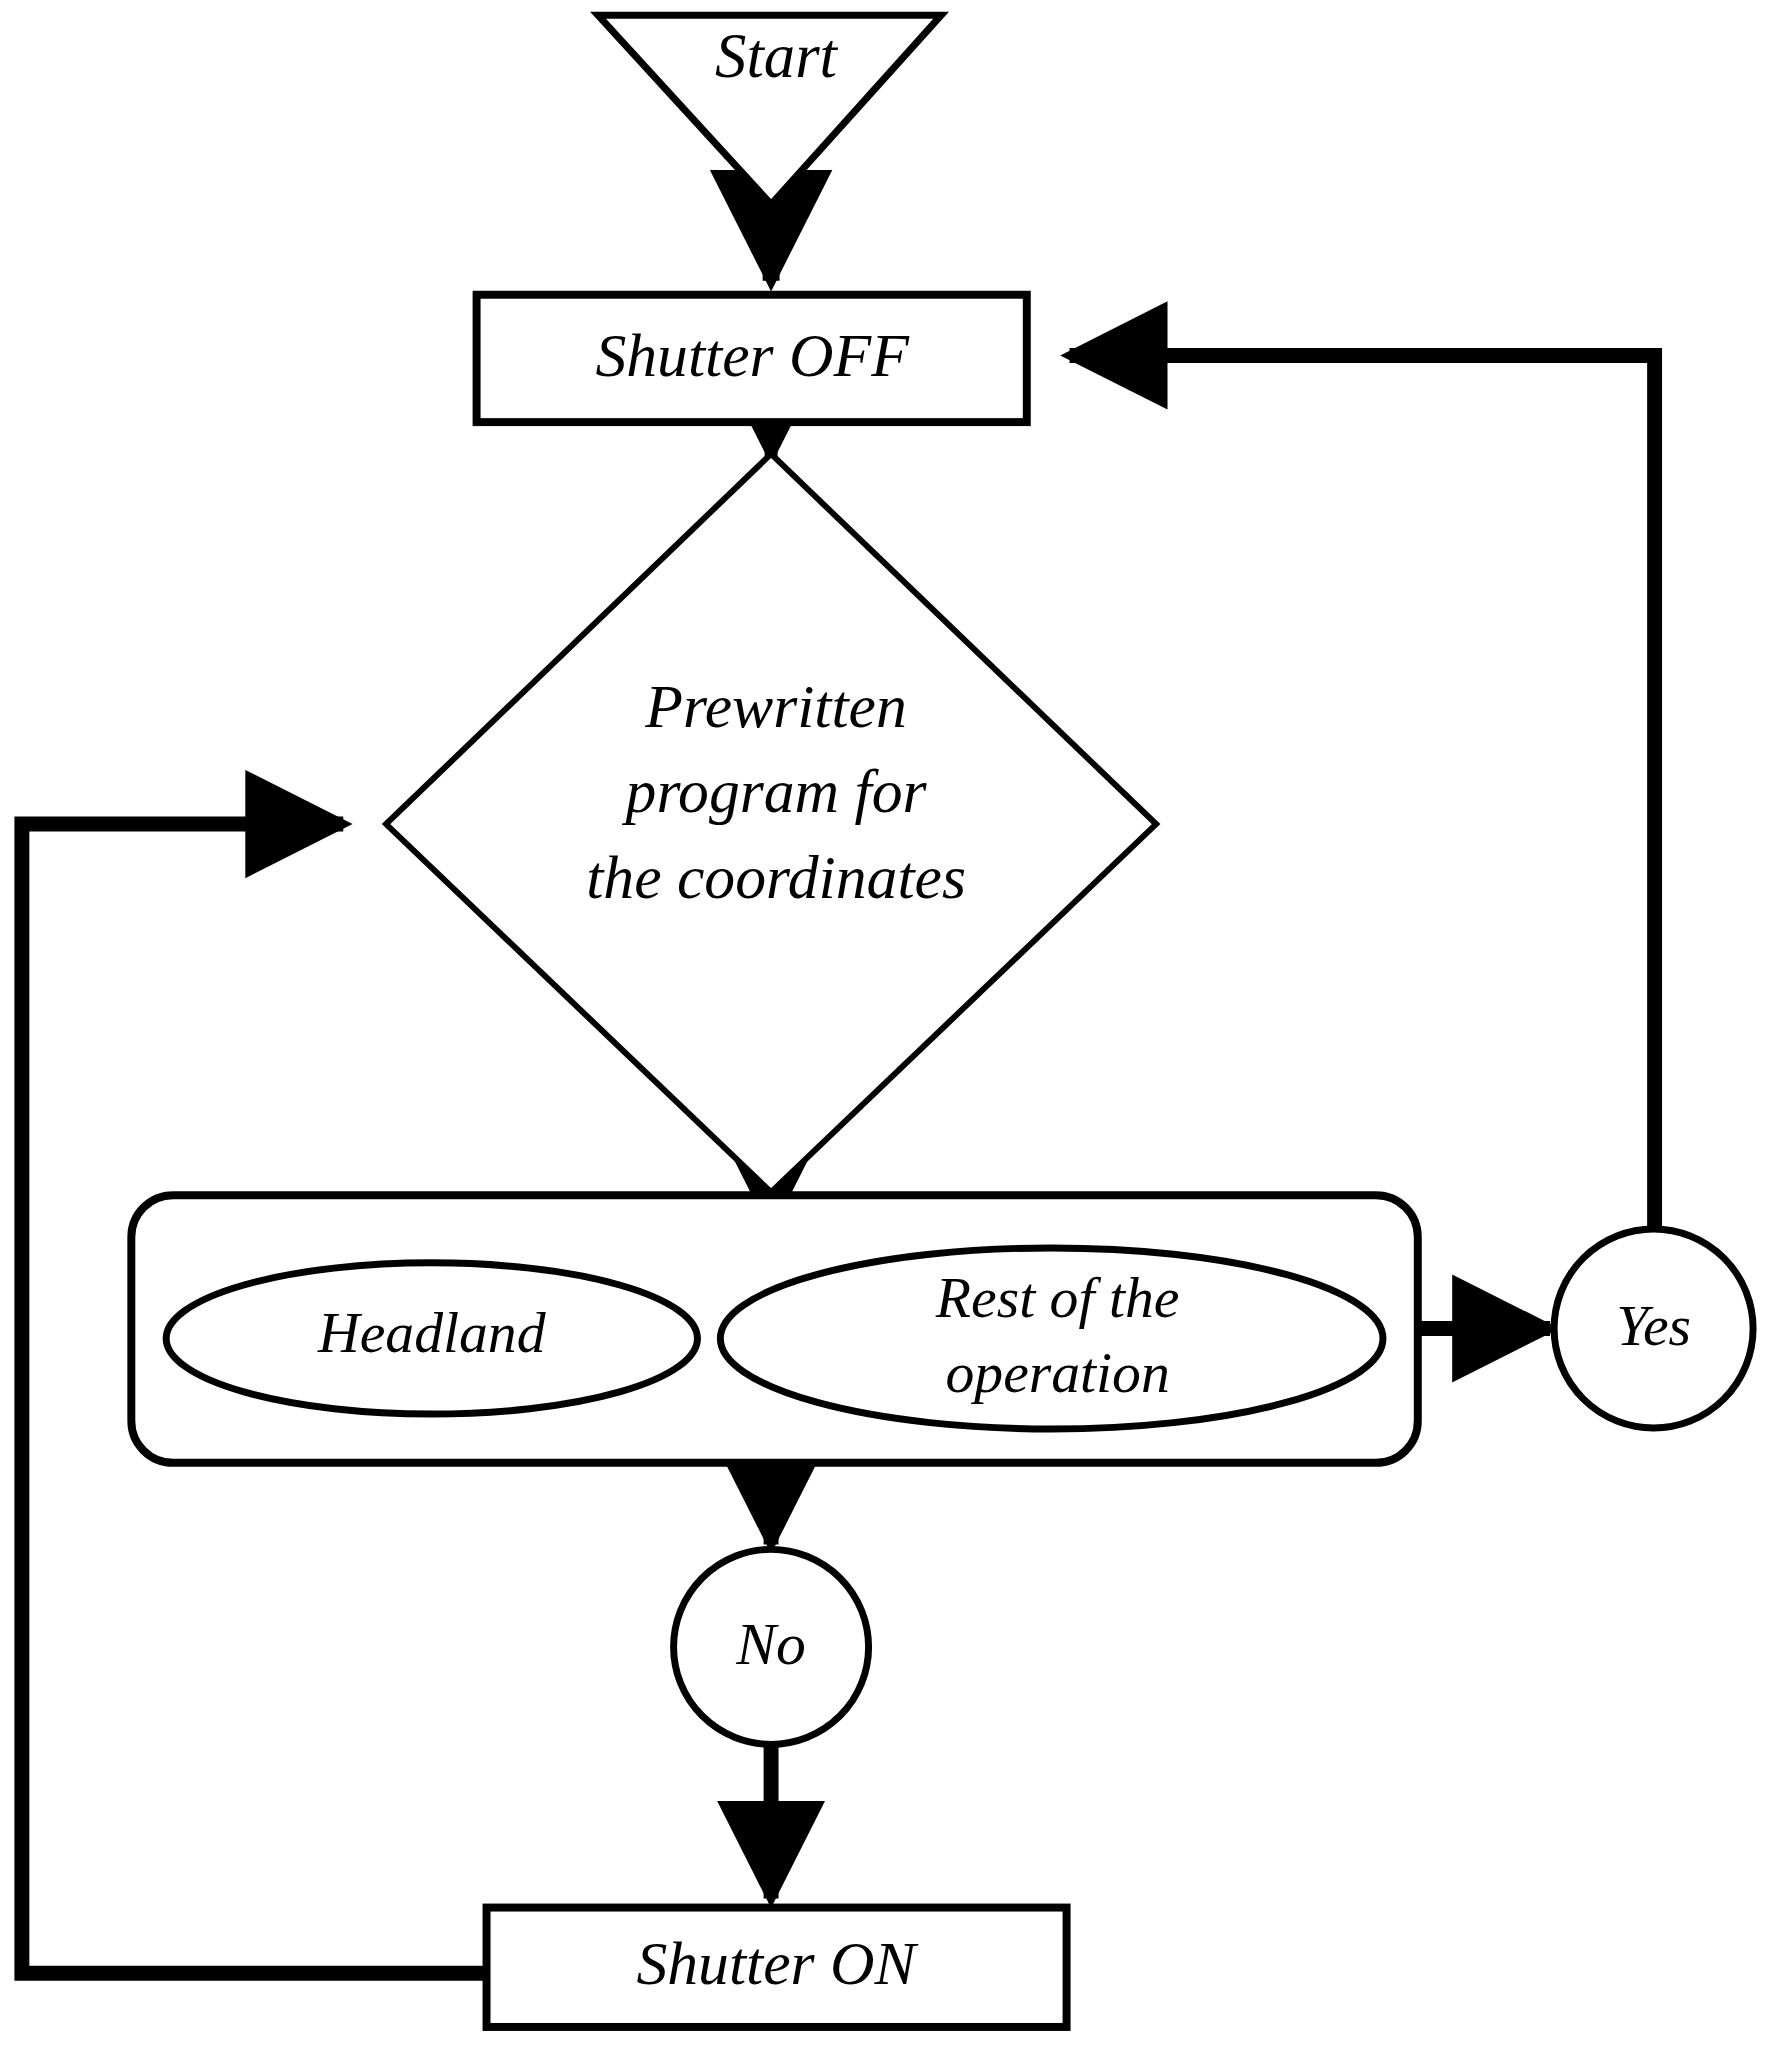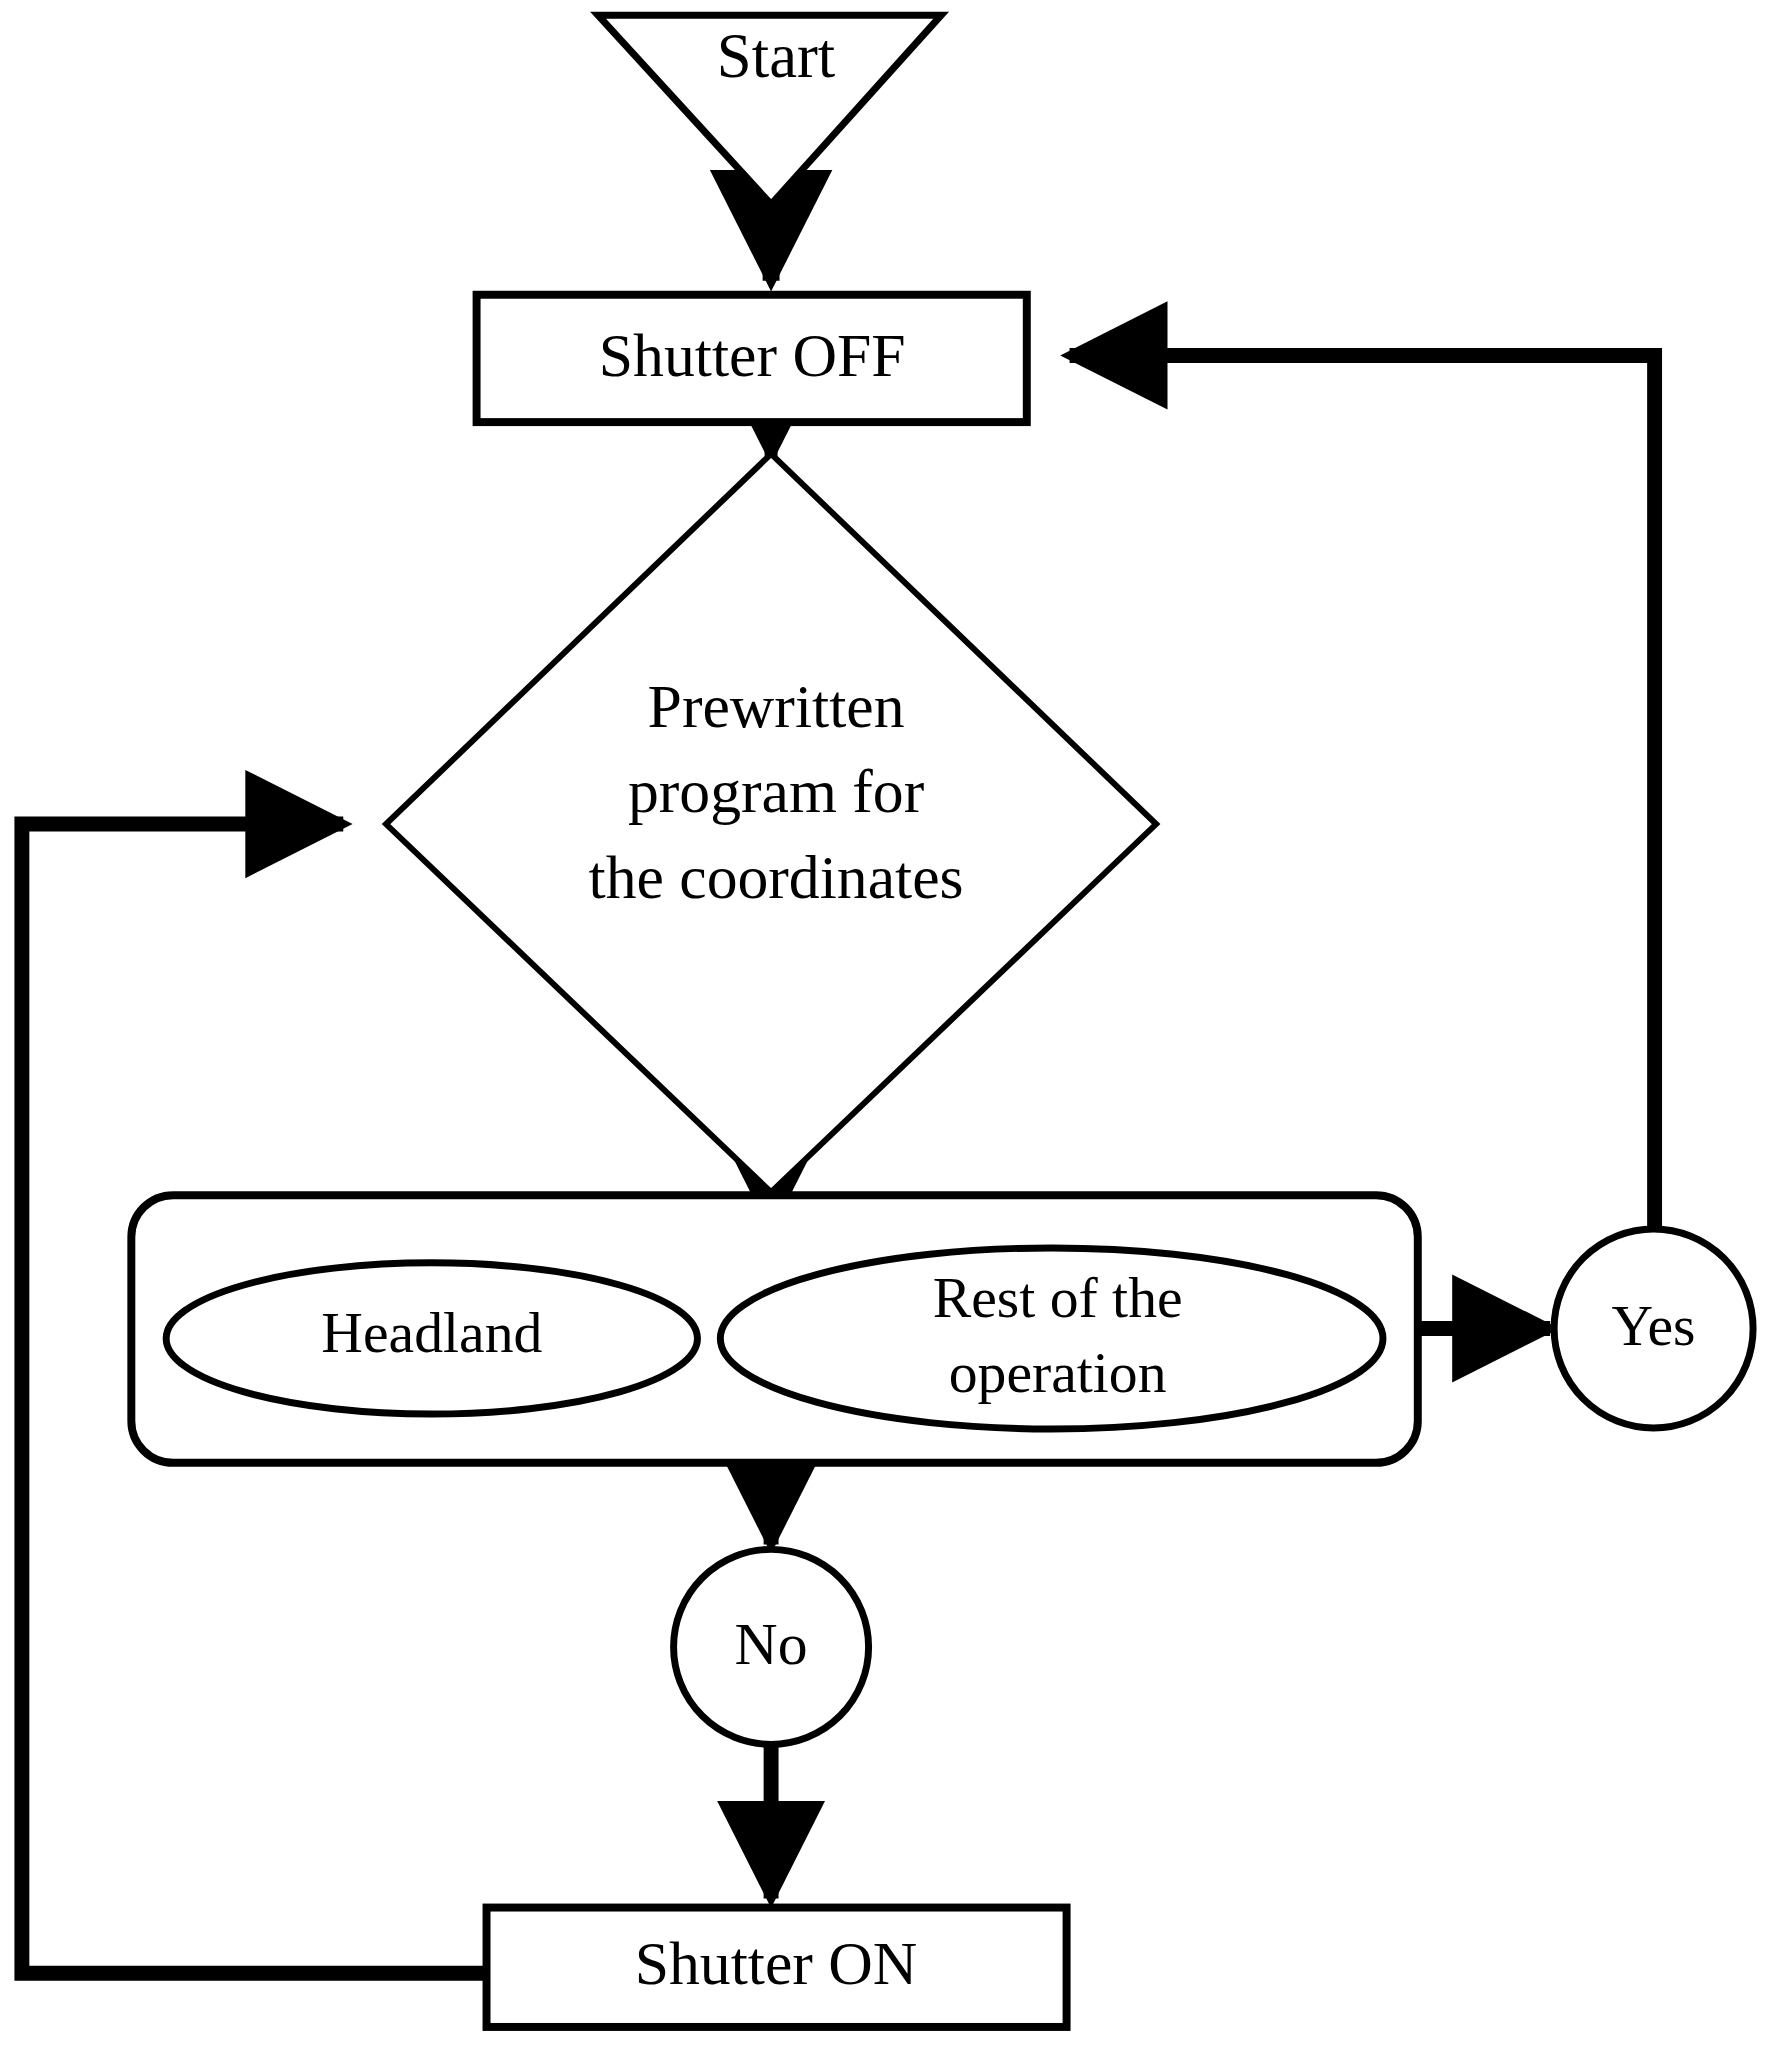--- a/index.html
+++ b/index.html
@@ -10,20 +10,21 @@
   }
   body {
     font-family: "Liberation Serif", "DejaVu Serif", serif;
   }
   #stage {
     position: relative;
     width: 1771px;
     height: 2065px;
     background: #ffffff;
     overflow: hidden;
+    font-style: italic;
   }
   #flow {
     position: absolute;
     left: 0;
     top: 0;
     width: 1771px;
     height: 2065px;
     display: block;
   }
   .shape-stroke {

